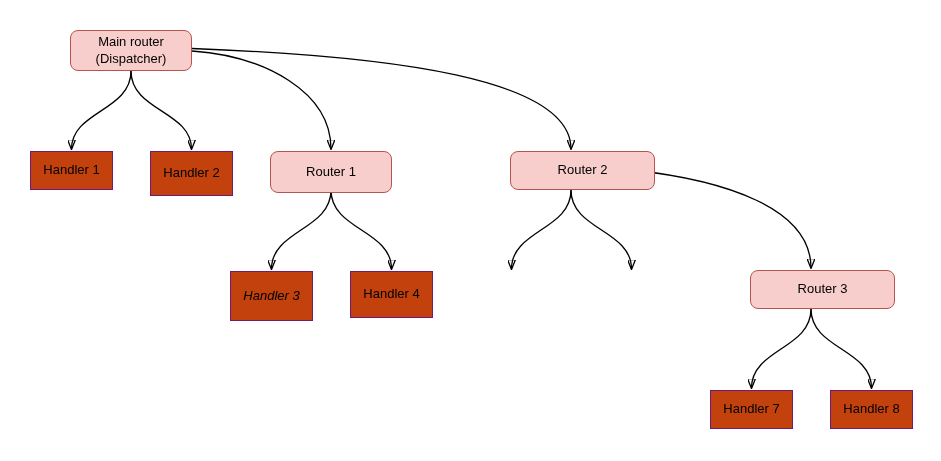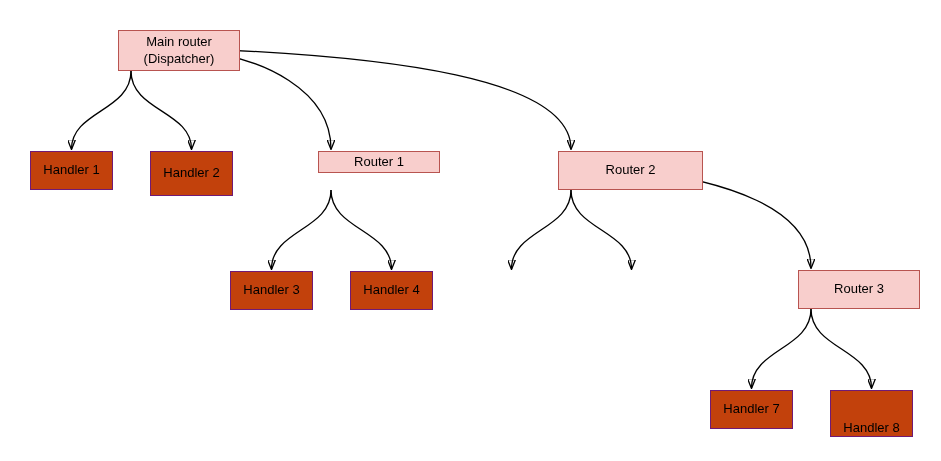--- a/index.html
+++ b/index.html
@@ -36,40 +36,39 @@
     box-sizing: border-box;
     font-size: 13px;
     line-height: 1.25;
     color: #000000;
     text-align: center;
     white-space: nowrap;
   }
   .router {
     background: #f8cecc;
     border: 1px solid #b85450;
-    border-radius: 0;
-    margin-left: 48px;
+    border-radius: 8px;
   }
   .handler {
     background: #c2410c;
     border: 1px solid #701a75;
   }
   
   .p-main { left: 70px;  top: 30px;  width: 122px; height: 41px; }
   .p-h1   { left: 30px;  top: 151px; width: 83px;  height: 39px; }
   .p-h2   { left: 150px; top: 151px; width: 83px;  height: 45px; }
-  .p-r1   { left: 270px; top: 151px; width: 122px; height: 22px; }
+  .p-r1   { left: 270px; top: 151px; width: 122px; height: 42px; }
   .p-r2   { left: 510px; top: 151px; width: 145px; height: 39px; }
-  .p-h3   { left: 230px; top: 271px; width: 83px;  height: 39px; }
-  .p-h4   { left: 350px; top: 271px; width: 83px;  height: 39px; justify-content: center; }
+  .p-h3   { left: 230px; top: 271px; width: 83px;  height: 50px; font-style: italic; }
+  .p-h4   { left: 350px; top: 271px; width: 83px;  height: 47px; justify-content: center; }
   .p-h5   { left: 470px; top: 271px; width: 83px;  height: 39px; }
   .p-h6   { left: 590px; top: 271px; width: 83px;  height: 39px; }
-  .p-r3   { left: 750px; top: 270px; width: 122px; height: 39px; }
+  .p-r3   { left: 750px; top: 270px; width: 145px; height: 39px; }
   .p-h7   { left: 710px; top: 390px; width: 83px;  height: 39px; text-align: center; }
-  .p-h8   { left: 830px; top: 390px; width: 83px;  height: 47px; justify-content: flex-end; }
+  .p-h8   { left: 830px; top: 390px; width: 83px;  height: 39px; }
 </style>
 </head>
 <body>
 
 <div class="canvas">
 
   <svg class="edges" viewBox="0 0 941 461" xmlns="http://www.w3.org/2000/svg">
     <defs>
       <marker id="arrowhead" markerUnits="userSpaceOnUse" markerWidth="10" markerHeight="8" refX="9.5" refY="4" orient="auto">
         <path d="M0,0 L10,4 L0,8 Z" fill="#000000" stroke="none"></path>

